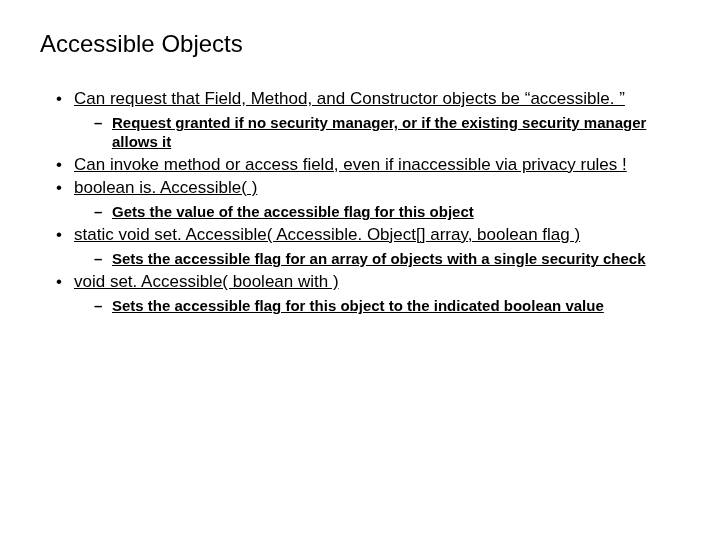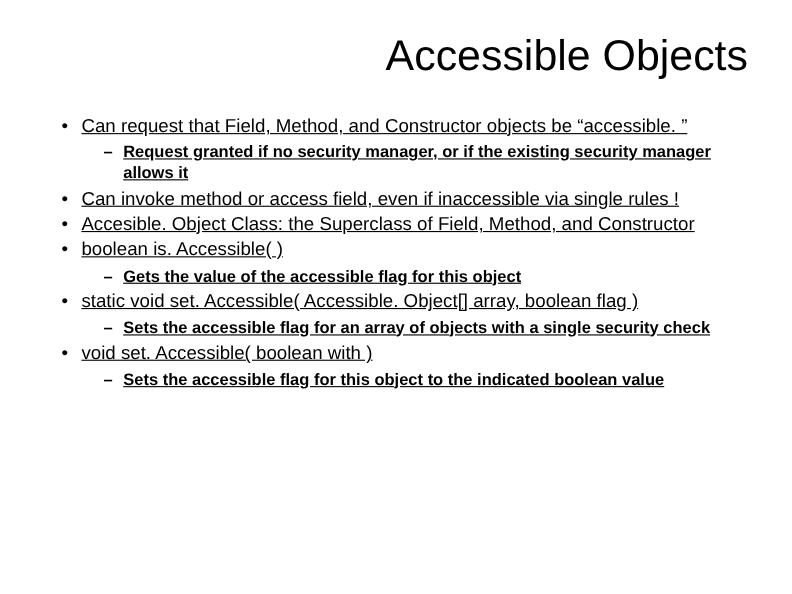--- a/index.html
+++ b/index.html
@@ -9,22 +9,22 @@
     }
     body {
       width: 720px;
       height: 540px;
       background: #ffffff;
       font-family: Arial, Helvetica, sans-serif;
       color: #000000;
       padding: 30px 40px;
     }
     .title {
-      text-align: right;
-      font-size: 39px;
+      text-align: left;
+      font-size: 24px;
       font-weight: normal;
       margin-bottom: 30px;
     }
     ul.main-list {
       list-style: none;
       padding-left: 12px;
       text-decoration: underline;
     }
     ul.main-list > li {
       position: relative;
@@ -69,24 +69,21 @@
 <ul class="main-list">
   <li>
     <span>Can request that Field, Method, and Constructor objects be “accessible. ”</span>
     <ul class="sub-list">
       <li>
         <span>Request granted if no security manager, or if the existing security manager allows it</span>
       </li>
     </ul>
   </li>
   <li>
-    <span>Can invoke method or access field, even if inaccessible via single rules !</span>
-  </li>
-  <li>
-    <span>Accesible. Object Class:  the Superclass of Field, Method, and Constructor</span>
+    <span>Can invoke method or access field, even if inaccessible via privacy rules !</span>
   </li>
   <li>
     <span>boolean is. Accessible( )</span>
     <ul class="sub-list">
       <li>
         <span>Gets the value of the accessible flag for this object</span>
       </li>
     </ul>
   </li>
   <li>

